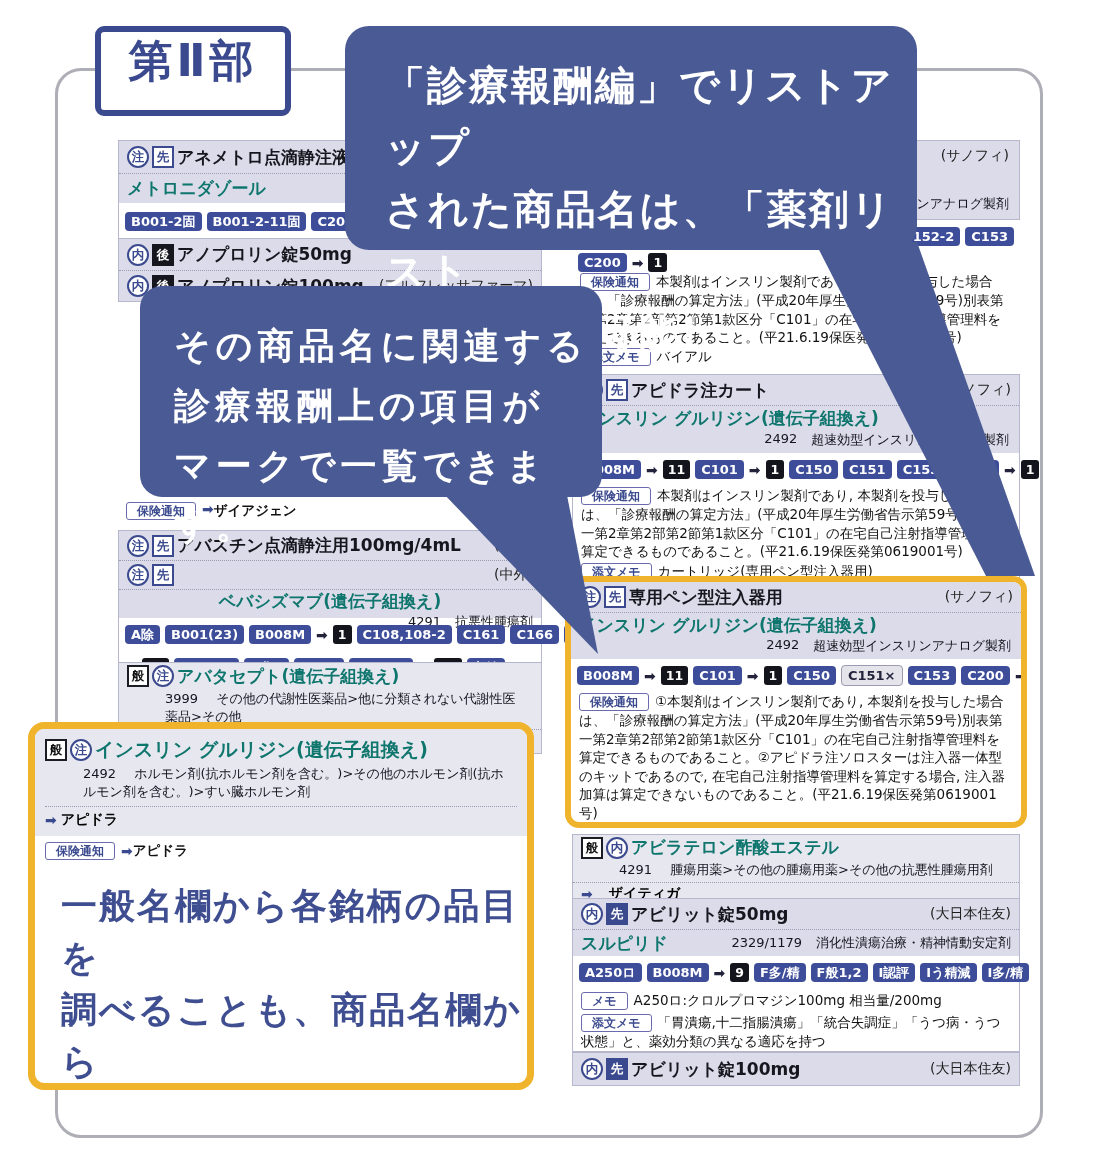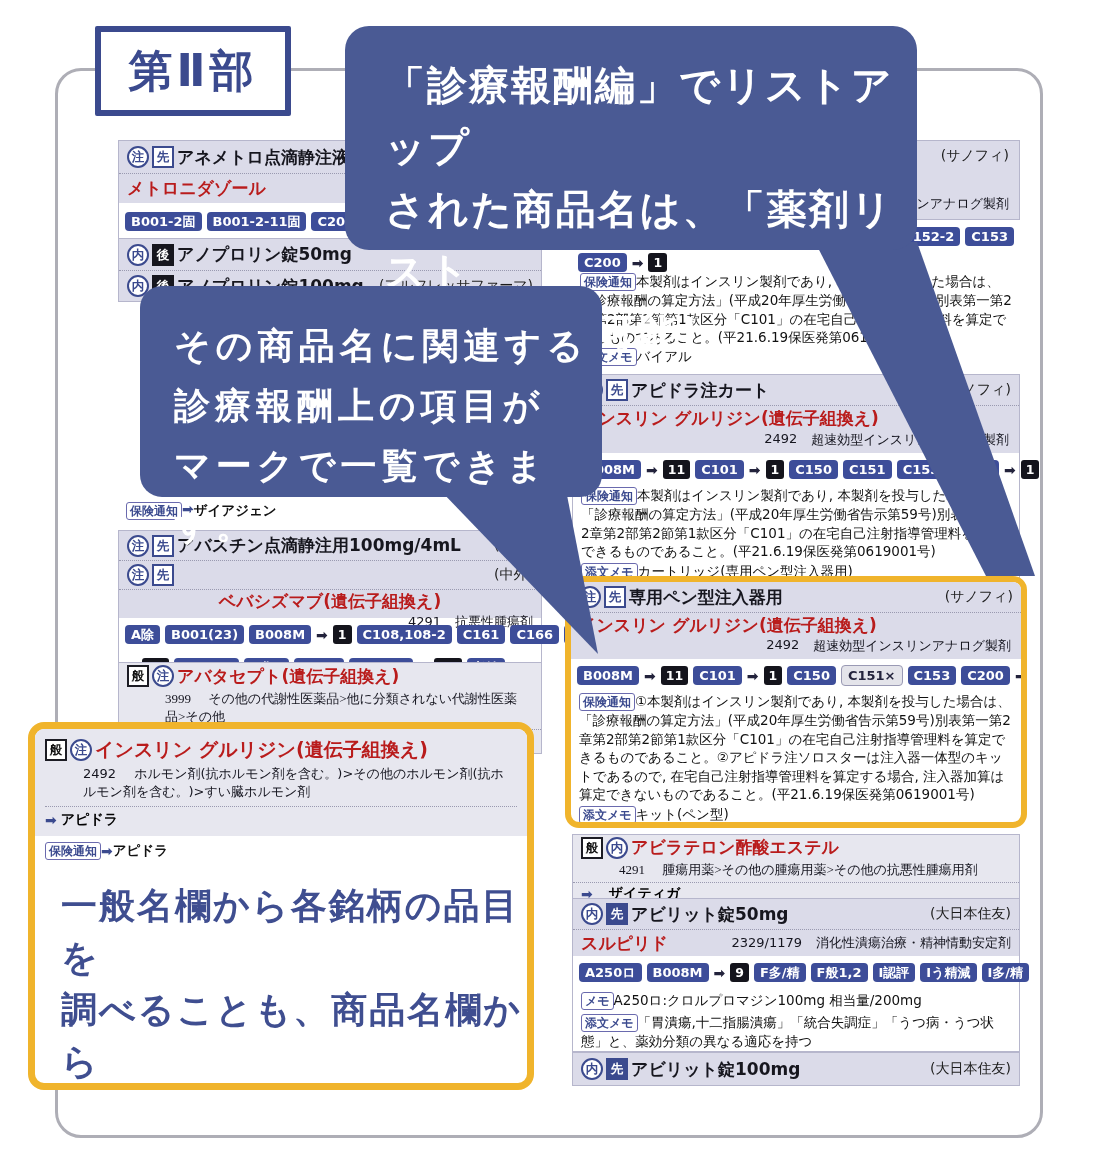--- a/index.html
+++ b/index.html
@@ -1,47 +1,47 @@
 <!DOCTYPE html>
 <html><head>
 <meta charset="utf-8">
 <style>
   html,body{margin:0;padding:0;background:#fff;font-family:"DejaVu Sans","Liberation Sans",sans-serif;}
   #stage{position:relative;width:1100px;height:1164px;background:#fff;overflow:hidden;}
   .abs{position:absolute;box-sizing:border-box;}
   .frame{border:3px solid #aeaeb6;border-radius:26px;}
-  .partbox{border:6px solid #3b4a8e;border-radius:2px;background:#fff;color:#3b4a8e;
-           font-size:44px;font-weight:bold;display:flex;align-items:center;justify-content:center;letter-spacing:4px;z-index:6;}
+  .partbox{border:6px solid #3b4a8e;border-radius:9px;background:#fff;color:#3b4a8e;
+           font-size:44px;font-weight:bold;display:flex;align-items:flex-start;justify-content:center;letter-spacing:4px;z-index:6;}
   .bubble{background:#4a5a94;border-radius:24px;color:#ffffff;z-index:41;font-weight:bold;}
   .bubble .btxt{white-space:pre-line;}
   .tailsvg{left:0;top:0;z-index:40;pointer-events:none;}
   .ybox{border:7px solid #f0b42c;border-radius:16px;background:#fff;z-index:30;overflow:hidden;}
   .ybox2{border:6px solid #f0b42c;border-radius:14px;background:#fff;z-index:30;overflow:hidden;}
   .lav{background:#dbdbe9;}
   .gry{background:#e7e7ef;}
   .blk{border:1px solid #b6b6cc;}
   .row{display:flex;align-items:center;padding:0 8px;box-sizing:border-box;}
   .dotted{border-top:1px dotted #9a9ab0;}
   .nm{font-weight:bold;color:#16161e;font-size:17px;white-space:nowrap;}
-  .gn{font-weight:bold;color:#b91c1c;font-size:17px;white-space:nowrap;}
+  .gn{font-weight:bold;color:#0f766e;font-size:17px;white-space:nowrap;}
   .gn.big{font-size:19px;}
   .mk{margin-left:auto;font-size:14px;color:#1c1c1c;white-space:nowrap;}
   .cls{font-size:13px;color:#15151f;}
   .code{font-size:13px;color:#15151f;margin-right:14px;}
-  .clsline{padding:1px 16px 3px 46px;font-size:13px;color:#15151f;font-family:Liberation Serif, serif;}
+  .clsline{padding:1px 16px 3px 46px;font-size:13px;color:#15151f;}
   .clsline-r{display:flex;justify-content:flex-end;gap:14px;padding:0 10px 4px 0;font-size:13px;color:#15151f;}
   .brow{display:flex;align-items:center;gap:5px;padding:3px 6px;flex-wrap:nowrap;}
   .bdg{display:inline-block;background:#3d4d99;color:#fff;font-weight:bold;font-size:13px;line-height:17px;padding:1px 6px;border-radius:4px;white-space:nowrap;}
   .bdg-num{background:#14141c;border-radius:3px;padding:1px 5px;font-size:12.5px;}
   .bdg-light{background:#e4e4ea;color:#23233c;border:1px solid #9a9ab4;}
   .arr{color:#23233c;font-size:14px;font-weight:bold;line-height:1;}
   .arr::before{content:"\27A1";}
   .arrnav{color:#3b4a8e;}
   .lbl{display:inline-block;border:1px solid #6a6aae;color:#3b4a8e;background:#fff;font-size:12px;font-weight:bold;
-       padding:0 3px;border-radius:3px;margin-right:0;white-space:nowrap;line-height:16px;}
+       padding:0 10px;border-radius:3px;margin-right:6px;white-space:nowrap;line-height:16px;}
   .ic{display:inline-block;width:18px;height:18px;line-height:18px;text-align:center;font-size:12.5px;font-weight:bold;margin-right:3px;flex:none;}
   .ic-circle{border:2px solid #3b4a8e;border-radius:50%;color:#3b4a8e;background:#fff;}
   .ic-box{border:2px solid #3b4a8e;color:#3b4a8e;background:#fff;}
   .ic-box-blk{border:2px solid #1c1c24;color:#111;background:#fff;}
   .ic-box-dark{background:#16161e;color:#fff;border:2px solid #16161e;}
   .ic-box-fill{background:#3b4a8e;color:#fff;border:2px solid #3b4a8e;}
   .para{font-size:13.5px;line-height:18.5px;color:#111;padding:0 8px;}
   .memoline{display:flex;align-items:flex-start;font-size:13.5px;color:#111;padding:0 8px;}
   .caption{white-space:pre-line;color:#3f4e90;font-weight:bold;font-size:36px;line-height:52px;letter-spacing:2px;}
 </style>

